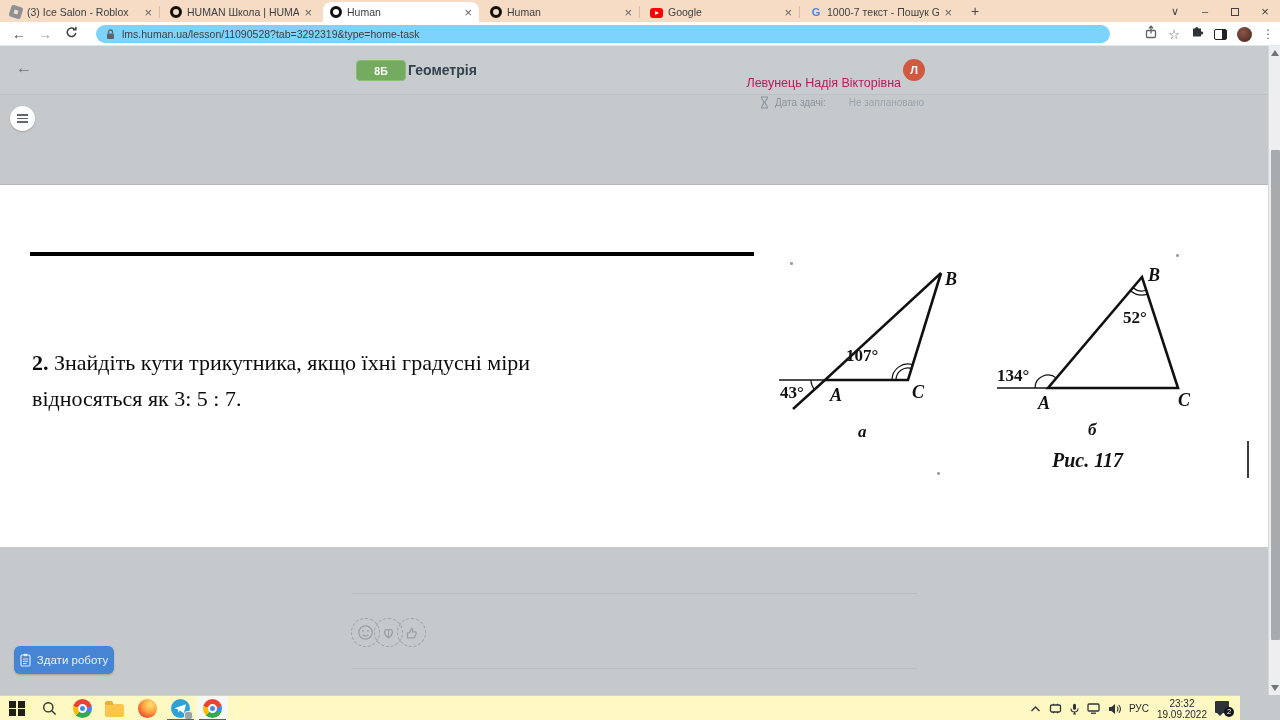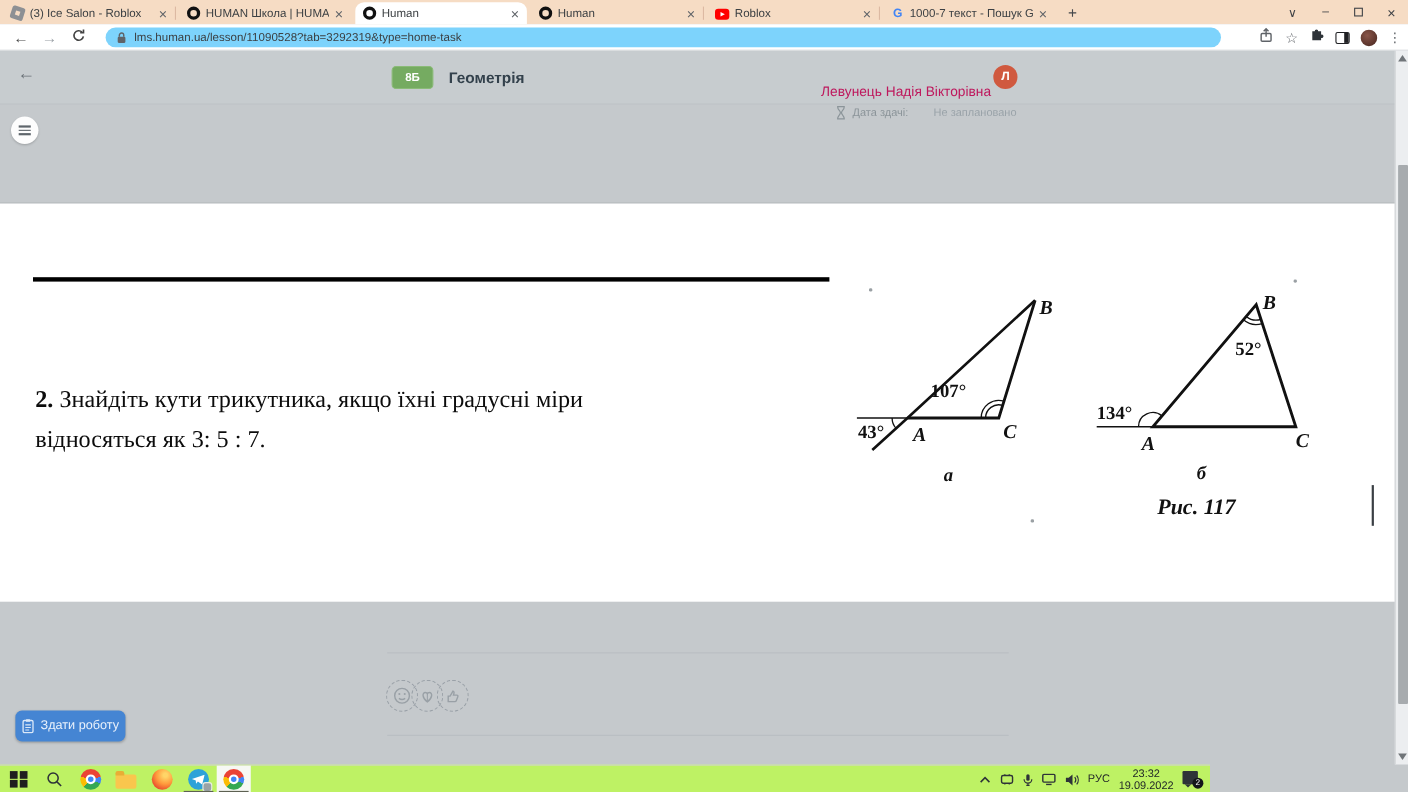--- a/index.html
+++ b/index.html
@@ -41,21 +41,21 @@
   .tb-star { font-size:13px; color:#5f6368; }
   .tb-kebab { font-size:12px; color:#5f6368; letter-spacing:0; }
   .tb-avatar { width:15px; height:15px; border-radius:50%; background:radial-gradient(circle at 40% 35%, #8a564a, #45241d); }
   .panel-ico { width:13px; height:11px; border:1.6px solid #202124; border-radius:2px; position:relative; }
   .panel-ico::after { content:""; position:absolute; right:0; top:0; width:4px; height:100%; background:#202124; }
 
   
   .appheader { position:absolute; left:0; top:46px; width:1280px; height:49px; background:#c7cccf;
                border-bottom:1px solid rgba(0,0,0,0.05); }
   .hdr-back { position:absolute; left:16px; top:13px; font-size:16px; color:#6b7278; }
-  .class-badge { position:absolute; left:356px; top:60px; width:38px; height:21px; background:#75ab61;
+  .class-badge { position:absolute; left:356px; top:60px; width:50px; height:21px; background:#75ab61;
                  border:1px solid #8abb77; border-radius:4px; color:#fff; font-size:10.5px; font-weight:bold;
                  text-align:center; line-height:20px; }
   .subject { position:absolute; left:408px; top:62px; font-size:14px; font-weight:bold; color:#33414c; }
   .user-name { position:absolute; right:379px; top:76px; font-size:12.5px; color:#be185d; }
   .user-avatar { position:absolute; left:903px; top:59px; width:22px; height:22px; border-radius:50%;
                  background:#d0593f; color:#fff; font-size:11px; font-weight:bold; text-align:center; line-height:22px; }
 
   
   .due-row { position:absolute; left:760px; top:95px; display:flex; align-items:center; gap:6px; height:14px; }
   .due-label { font-size:10px; color:#8b9499; }
@@ -91,21 +91,21 @@
   
   .scrollbar { position:absolute; left:1268px; top:46px; width:12px; height:649px; background:#eceef0;
                border-left:1px solid #d5d8da; }
   .sb-thumb { position:absolute; left:2px; top:104px; width:9px; height:490px; background:#a7abae; border-radius:1px; }
   .sb-arrow { position:absolute; left:2px; width:0; height:0; border-left:4.5px solid transparent; border-right:4.5px solid transparent; }
   .sb-up { top:4px; border-bottom:6px solid #707579; }
   .sb-down { bottom:4px; border-top:6px solid #707579; }
   .text-cursor { position:absolute; left:1247px; top:441px; width:1.6px; height:37px; background:#3a3f44; }
 
   
-  .taskbar { position:absolute; left:0; top:695px; width:1100px; height:25px; background:#bef264;
+  .taskbar { position:absolute; left:0; top:695px; width:1240px; height:25px; background:#fef9c3;
              border-top:1px solid #d2d5cf; }
   .tb-item { position:absolute; top:2px; width:22px; height:21px; display:flex; align-items:center; justify-content:center; }
   .tb-active-bg { position:absolute; left:197px; top:0; width:31px; height:25px; background:#f6f8f3; }
   .run-underline { position:absolute; top:22.5px; height:2.5px; background:#5d6152; }
   .win-grid { display:grid; grid-template-columns:7px 7px; grid-template-rows:7px 7px; gap:1.5px; }
   .win-grid span { background:#1f1f1f; }
   .chrome-ico { width:19px; height:19px; border-radius:50%;
      background:conic-gradient(from -45deg, #ea4335 0 120deg, #4285f4 0 160deg, #34a853 0 270deg, #fbbc05 0 330deg, #ea4335 0); position:relative; }
   .chrome-ico::after { content:""; position:absolute; left:5px; top:5px; width:9px; height:9px;
      background:#4285f4; border:2px solid #fff; border-radius:50%; box-sizing:border-box; }
@@ -146,21 +146,21 @@
     <span class="tab-close">×</span>
   </div>
   <div class="tab" style="left:483px">
     <span class="favicon fav-human"></span>
     <span class="tab-label">Human</span>
     <span class="tab-close">×</span>
     <span class="sep"></span>
   </div>
   <div class="tab" style="left:643px">
     <span class="favicon fav-youtube"></span>
-    <span class="tab-label">Roblox</span>
+    <span class="tab-label">Google</span>
     <span class="tab-close">×</span>
     <span class="sep"></span>
   </div>
   <div class="tab" style="left:803px">
     <span class="favicon fav-google">G</span>
     <span class="tab-label">1000-7 текст - Пошук Google</span>
     <span class="tab-close">×</span>
   </div>
   <div class="newtab-btn">+</div>
   <div class="win-controls">

